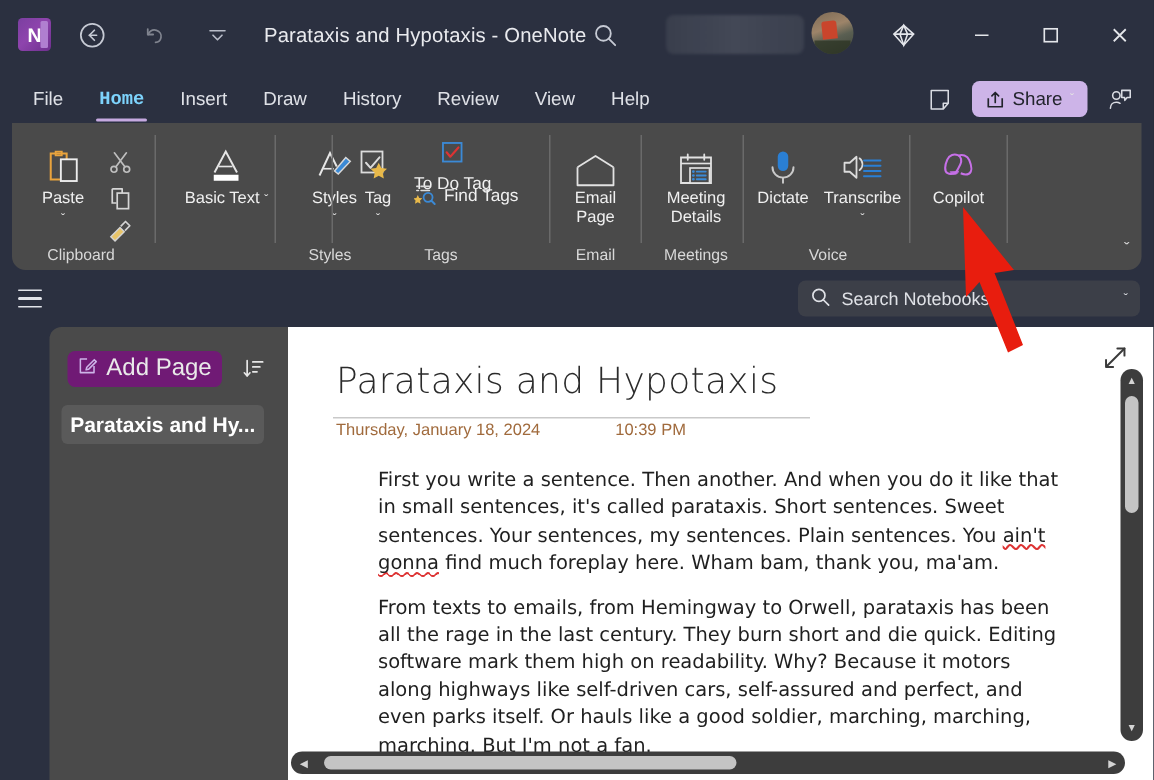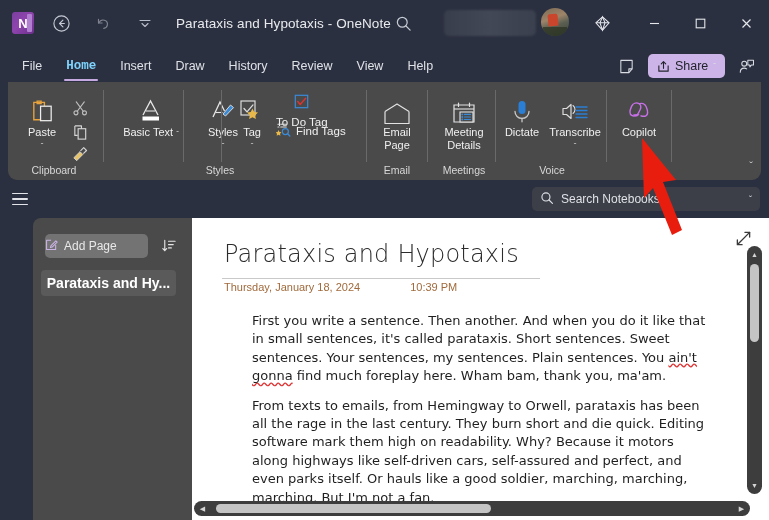--- a/index.html
+++ b/index.html
@@ -136,22 +136,22 @@
   }
   .searchbox .chev { margin-left: auto; font-size: 9px; }
 
   
   .pagepane {
     position: absolute; left: 33px; top: 218px; width: 159px; height: 302px;
     background: #4a4a4a; border-radius: 8px 0 0 0;
   }
   .addpage {
     position: absolute; left: 12px; top: 16px; width: 103px; height: 24px;
-    background: #737373; border-radius: 5px; display: flex; align-items: center;
-    justify-content: flex-start; gap: 6px; color: #e9e9e9; font-size: 12px;
+    background: #701a75; border-radius: 5px; display: flex; align-items: center;
+    justify-content: center; gap: 6px; color: #e9e9e9; font-size: 16px;
   }
   .sort-icon {
     position: absolute; left: 125px; top: 17px; width: 22px; height: 22px;
     display: flex; align-items: center; justify-content: center; color: #e6e6e6;
   }
   .page-item {
     position: absolute; left: 8px; top: 52px; width: 135px; height: 26px;
     background: #5a5a5a; border-radius: 4px; display: flex; align-items: center;
     justify-content: center; color: #ffffff; font-size: 14px; font-weight: bold;
   }
@@ -408,20 +408,21 @@
         <span>
           <svg width="15" height="15" viewBox="0 0 16 16" fill="none">
             <path d="M2 2.4h1.2M5 2.4h6M2 5.4h1.2M5 5.4h6" stroke="#dcdcdc" stroke-width="1.1" stroke-linecap="round"></path>
             <path d="M2.2 8.6l1 2 2.2.3-1.6 1.6.4 2.2-2-1.1-2 1.1.4-2.2-1.6-1.6 2.2-.3z" fill="#e8b94a" transform="translate(0.5,0)"></path>
             <circle cx="10" cy="10.2" r="3.2" stroke="#3b8ad6" stroke-width="1.3"></circle>
             <path d="M12.4 12.6l2.3 2.3" stroke="#3b8ad6" stroke-width="1.4" stroke-linecap="round"></path>
           </svg>
         </span>
         <span>Find Tags</span>
       </div>
+      <div class="grp-label">Tags</div>
     </div>
     <div class="sep" style="left:358px;"></div>
 
     <div class="grp" style="left:360px; width:58px;">
       <div class="big-btn" style="left:4px; top:14px; width:50px;">
         <div class="ico">
           <svg width="30" height="24" viewBox="0 0 30 24" fill="none" stroke="#e2e2e2" stroke-width="1.2">
             <path d="M3 9.5v12h24v-12" stroke-linejoin="round"></path>
             <path d="M3 9.5L15 2l12 7.5" stroke-linejoin="round"></path>
           </svg>

